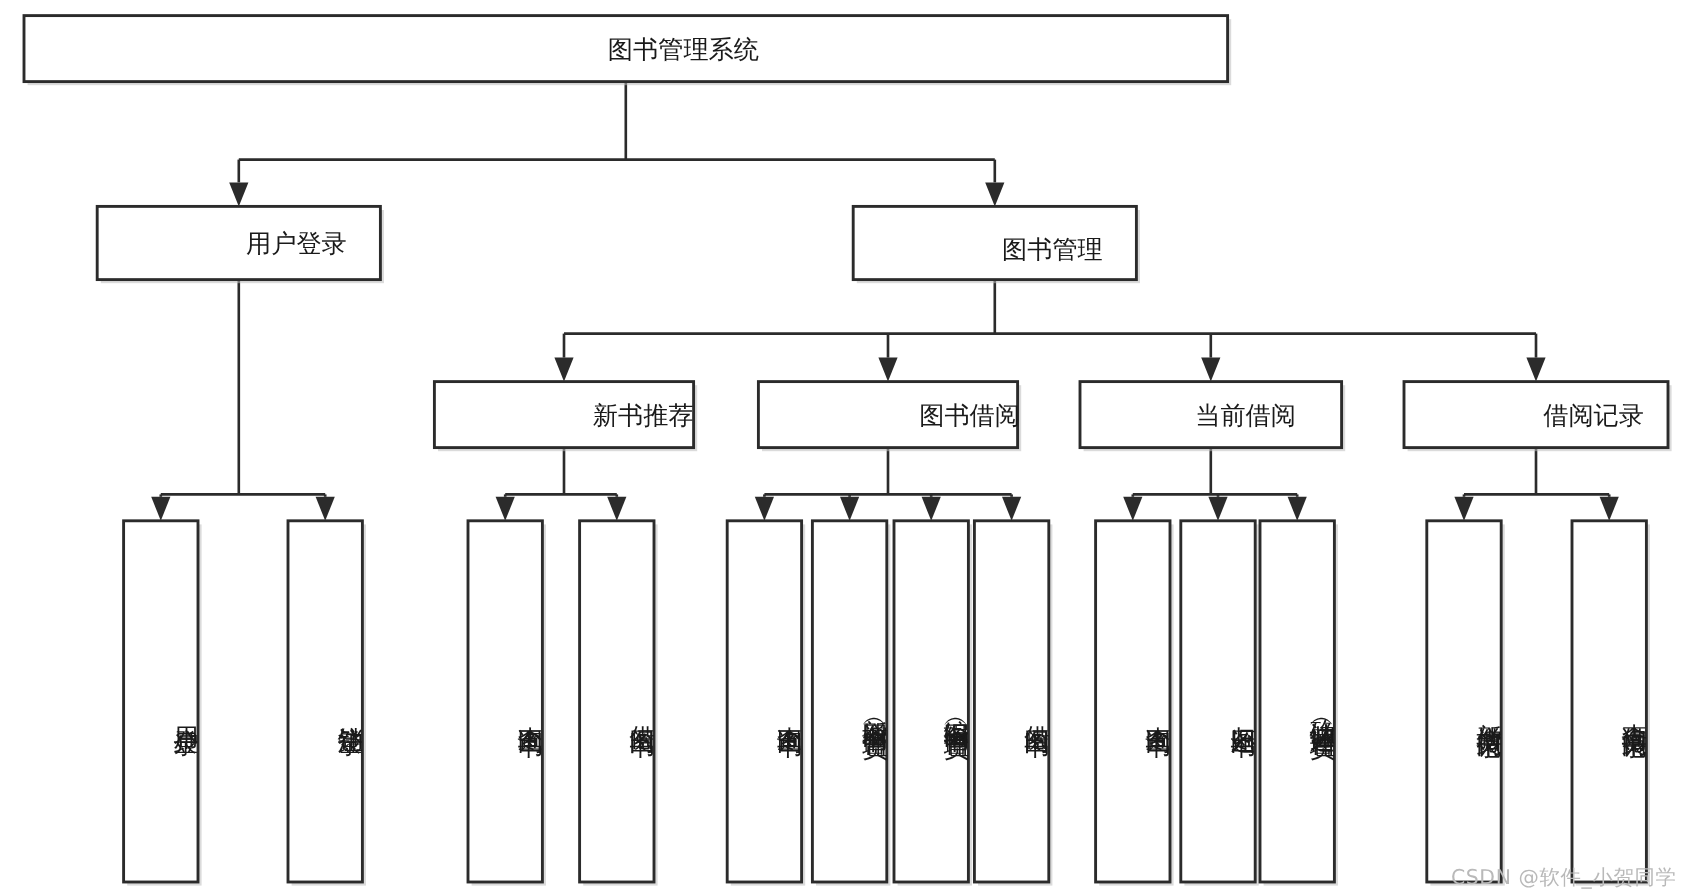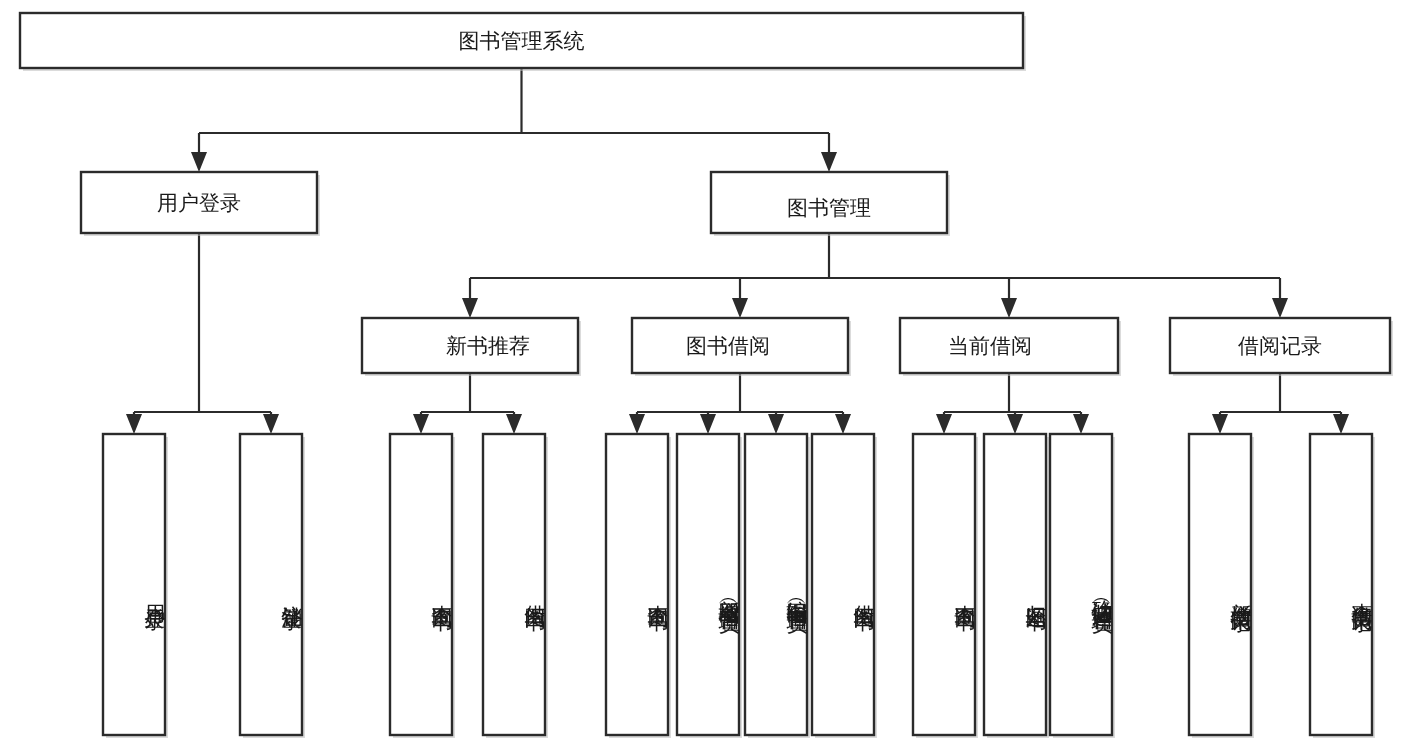--- a/index.html
+++ b/index.html
@@ -59,20 +59,21 @@
   }
   .horiz-text-wrap {
     position: absolute;
     display: flex;
     align-items: center;
     justify-content: center;
     font-size: 21px;
     color: #1a1a1a;
     white-space: nowrap;
     pointer-events: none;
+    padding-left: 48px;
   }
   #watermark {
     position: absolute;
     right: 8px;
     bottom: 4px;
     font-size: 17px;
     color: #b9b9b9;
     font-family: "DejaVu Sans", "Liberation Sans", sans-serif;
     letter-spacing: 0.5px;
     white-space: nowrap;
@@ -187,26 +188,27 @@
   </svg>
   <div id="label-layer">
       <div class="horiz-text-wrap" style="left: 20px; top: 13px; width: 1003px; height: 55px;">图书管理系统</div>
       <div class="horiz-text-wrap" style="left: 81px; top: 172px; width: 236px; height: 61px;">用户登录</div>
       <div class="vert-text-wrap" style="left: 103px; top: 434px; width: 62px; height: 301px; padding-top: 14px; box-sizing: border-box;">用户登录</div>
       <div class="vert-text-wrap" style="left: 240px; top: 434px; width: 62px; height: 301px; padding-top: 14px; box-sizing: border-box;">注销登录</div>
       <div class="horiz-text-wrap" style="left: 711px; top: 172px; width: 236px; height: 72px;">图书管理</div>
       <div class="horiz-text-wrap" style="left: 362px; top: 318px; width: 252px; height: 55px;">新书推荐</div>
       <div class="vert-text-wrap" style="left: 390px; top: 434px; width: 62px; height: 301px; padding-top: 14px; box-sizing: border-box;">查询图书</div>
       <div class="vert-text-wrap" style="left: 483px; top: 434px; width: 62px; height: 301px; padding-top: 14px; box-sizing: border-box;">借阅图书</div>
-      <div class="horiz-text-wrap" style="left: 600px; top: 318px; width: 256px; height: 55px;">图书借阅</div>
+      <div class="horiz-text-wrap" style="left: 632px; top: 318px; width: 256px; height: 55px;">图书借阅</div>
       <div class="vert-text-wrap" style="left: 606px; top: 434px; width: 62px; height: 301px; padding-top: 14px; box-sizing: border-box;">查询图书</div>
       <div class="vert-text-wrap" style="left: 677px; top: 434px; width: 62px; height: 301px; padding-top: 14px; box-sizing: border-box;">新增图书（管理员）</div>
       <div class="vert-text-wrap" style="left: 745px; top: 434px; width: 62px; height: 301px; padding-top: 14px; box-sizing: border-box;">编辑图书（管理员）</div>
       <div class="vert-text-wrap" style="left: 812px; top: 434px; width: 62px; height: 301px; padding-top: 14px; box-sizing: border-box;">借阅图书</div>
       <div class="horiz-text-wrap" style="left: 900px; top: 318px; width: 180px; height: 55px;">当前借阅</div>
       <div class="vert-text-wrap" style="left: 913px; top: 434px; width: 62px; height: 301px; padding-top: 14px; box-sizing: border-box;">查询图书</div>
       <div class="vert-text-wrap" style="left: 984px; top: 434px; width: 62px; height: 301px; padding-top: 14px; box-sizing: border-box;">归还图书</div>
       <div class="vert-text-wrap" style="left: 1050px; top: 434px; width: 62px; height: 301px; padding-top: 14px; box-sizing: border-box;">确认归还（管理员）</div>
       <div class="horiz-text-wrap" style="left: 1170px; top: 318px; width: 220px; height: 55px;">借阅记录</div>
       <div class="vert-text-wrap" style="left: 1189px; top: 434px; width: 62px; height: 301px; padding-top: 14px; box-sizing: border-box;">新增借阅记录</div>
       <div class="vert-text-wrap" style="left: 1310px; top: 434px; width: 62px; height: 301px; padding-top: 14px; box-sizing: border-box;">查询借阅记录</div>
     </div>
+  <div id="watermark">CSDN @软件_小贺同学</div>
 </div>
 
 </body></html>

